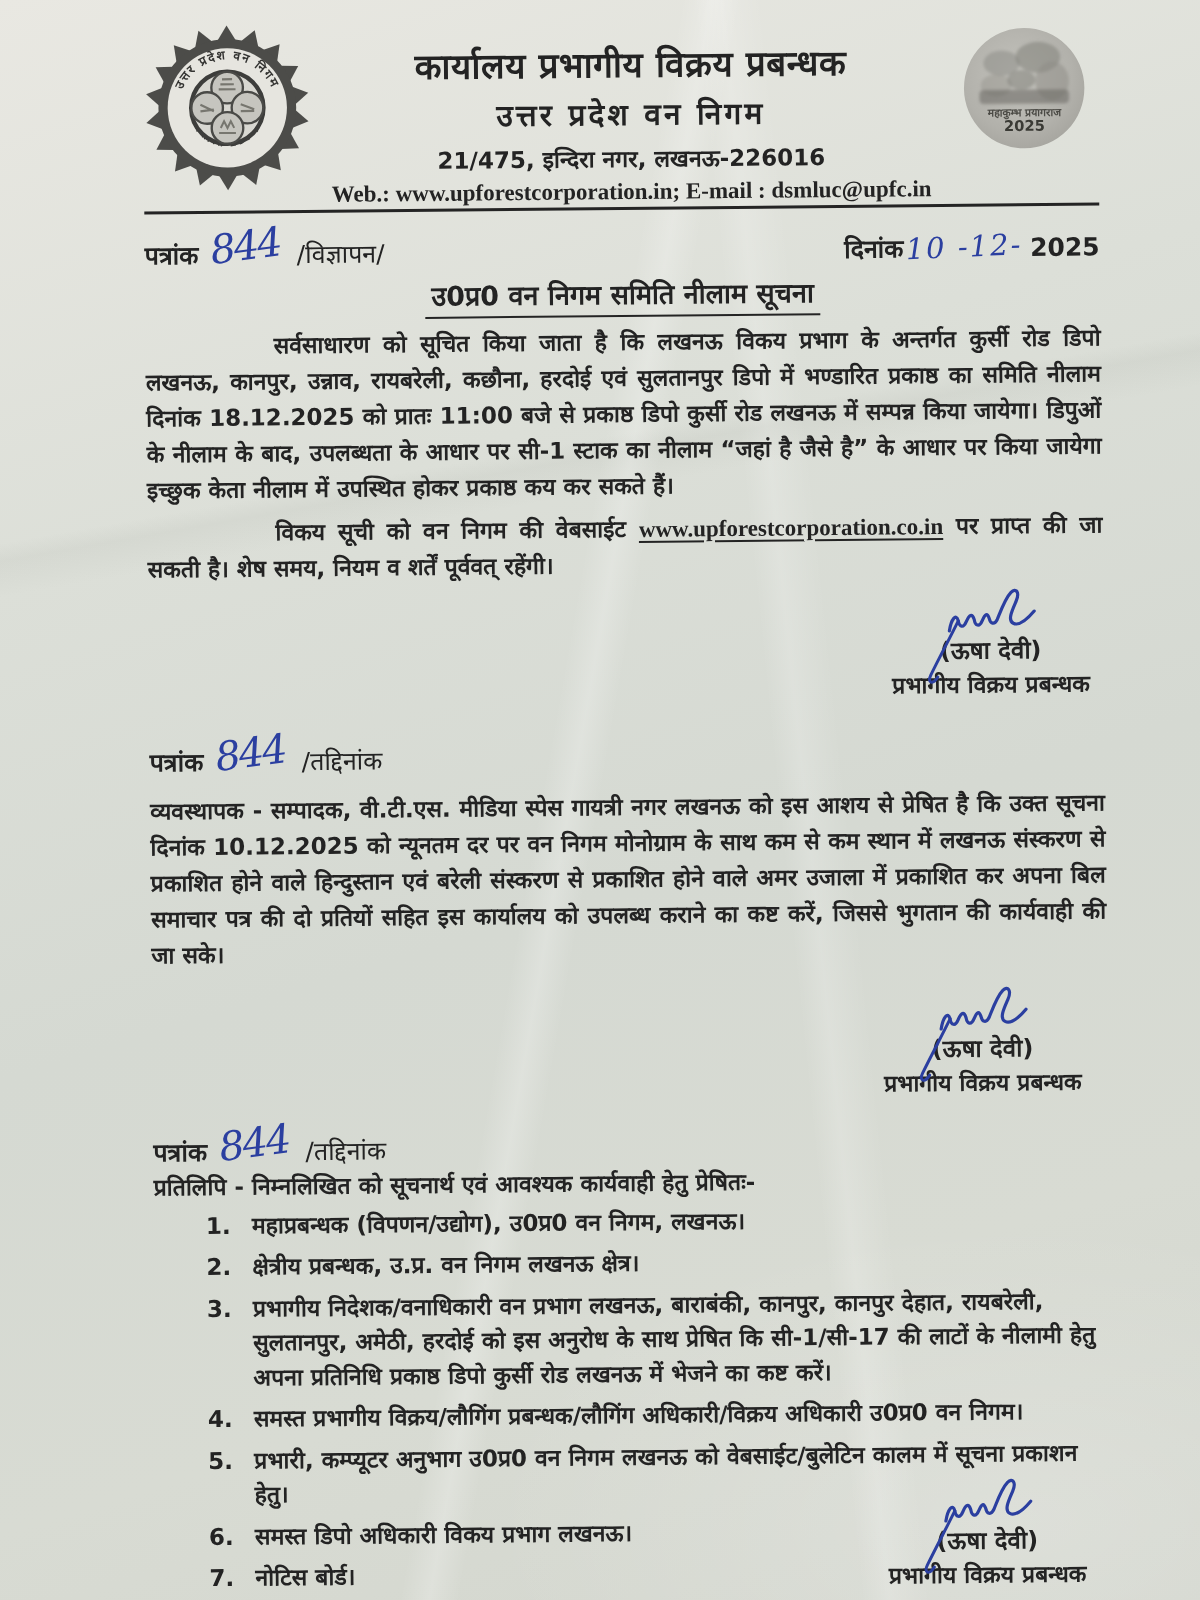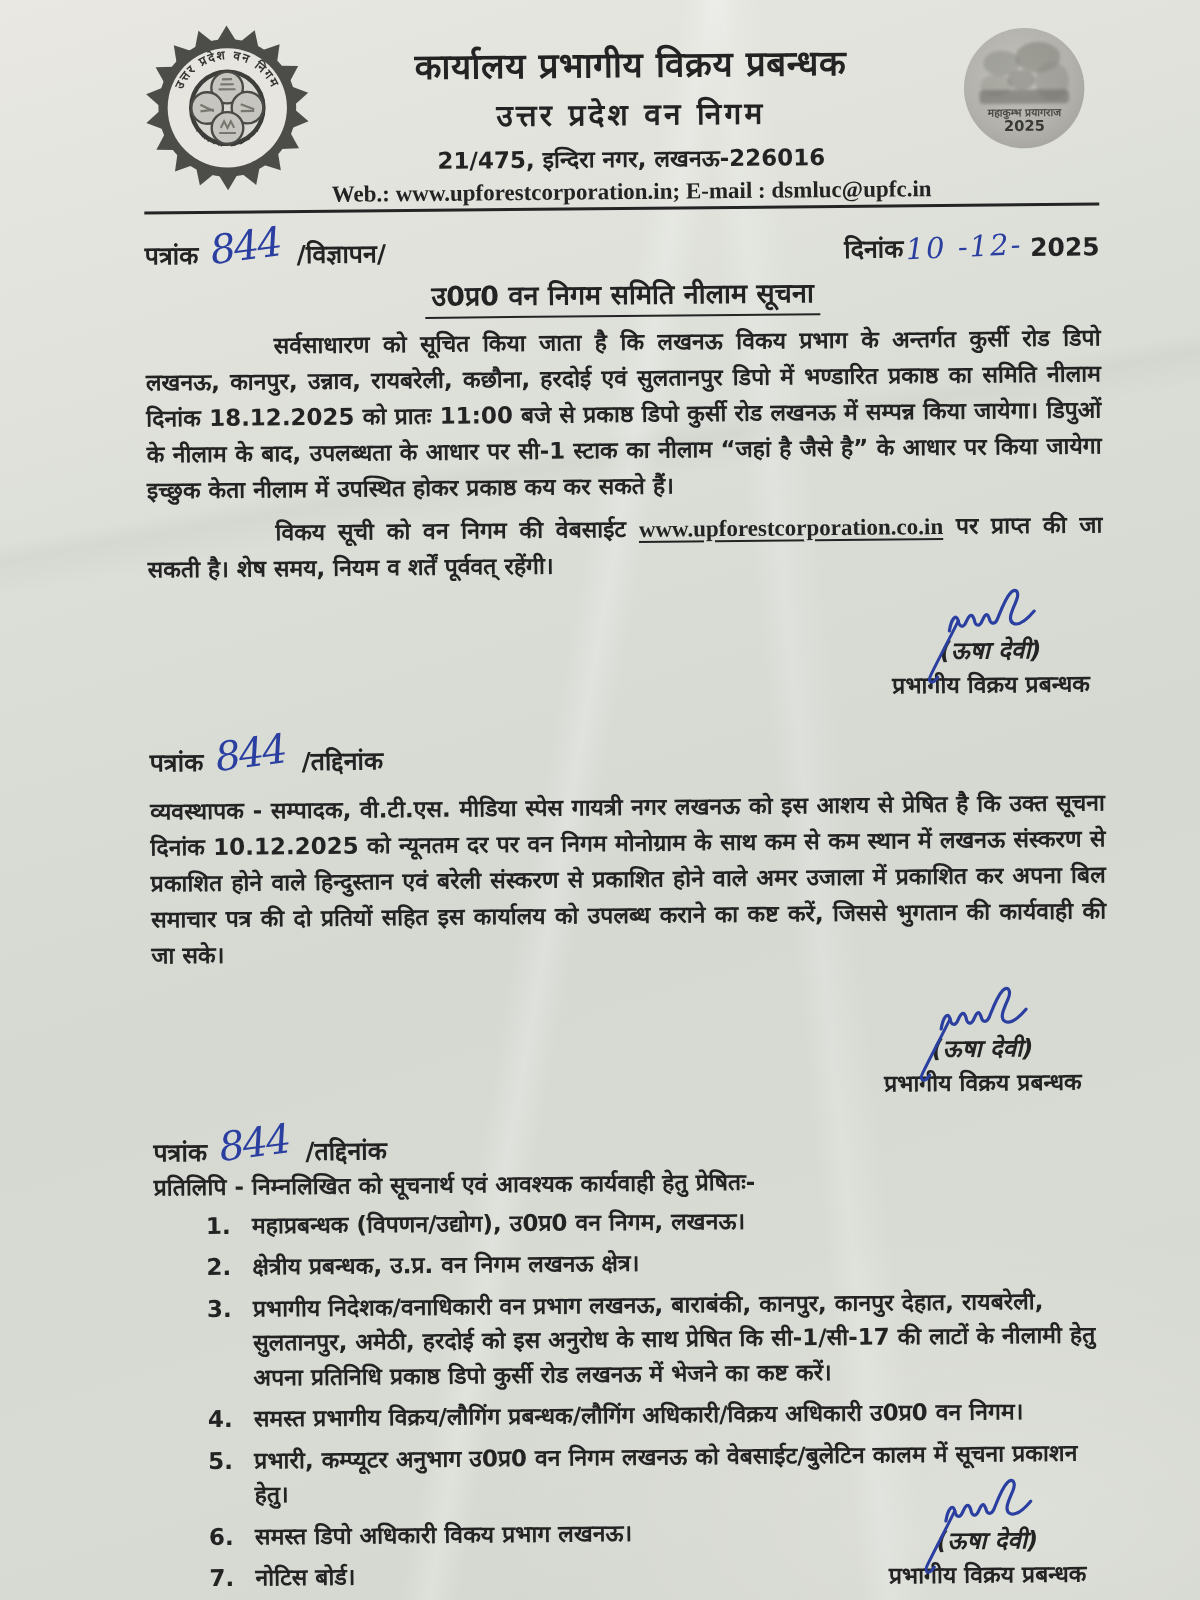--- a/index.html
+++ b/index.html
@@ -41,21 +41,21 @@
   .hrule{border:0;border-bottom:3.5px solid #242424;margin:2px 0 0 0;}
 
   
   .refline{display:flex;align-items:baseline;margin-top:20px;font-size:25px;font-weight:700;}
   .ref-num{
     color:#2b3fa0;font-size:40px;line-height:.8;font-weight:400;
     font-family:"DejaVu Serif","Liberation Serif",serif;font-style:italic;
     letter-spacing:-2px;margin:0 16px 0 12px;transform:rotate(-7deg) translateY(-4px);
     display:inline-block;
   }
-  .ref-suffix{font-size:25px;font-weight:700;}
+  .ref-suffix{font-size:25px;font-weight:400;}
   .ref-spacer{flex:1;}
   .date-hand{
     color:#2b3fa0;font-size:29px;font-weight:400;letter-spacing:2px;
     font-family:"DejaVu Serif","Liberation Serif",serif;font-style:italic;
     margin:0 8px 0 2px;transform:rotate(-2deg);display:inline-block;
   }
   .date-year{font-size:25px;font-weight:700;}
 
   
   .notice-title-row{text-align:center;margin-top:8px;}
@@ -71,21 +71,21 @@
     font-family:"Liberation Serif","DejaVu Serif",serif;font-weight:700;
     text-decoration:underline;text-underline-offset:4px;
   }
 
   
   .sig{
     display:flex;flex-direction:column;align-items:center;
     width:max-content;margin-left:auto;position:relative;
   }
   .sig svg.sig-svg{width:150px;height:118px;margin-bottom:-56px;position:relative;z-index:1;}
-  .sig-name{font-size:24px;font-weight:700;position:relative;z-index:0;font-style:italic;}
+  .sig-name{font-size:24px;font-weight:700;position:relative;z-index:0;}
   .sig-desg{font-size:23px;font-weight:700;margin-top:2px;}
   .sig-1{margin-right:14px;margin-top:-10px;}
   .sig-2{margin-right:26px;margin-top:2px;}
   .sig-3{margin-right:26px;margin-top:-128px;}
 
   
   .copy-heading{font-size:23px;font-weight:600;margin-top:2px;}
   .copy-list{margin:4px 0 0 52px;}
   .copy-item{display:grid;grid-template-columns:42px 1fr;column-gap:4px;
     font-size:23px;font-weight:600;line-height:1.5;margin-top:7px;}

